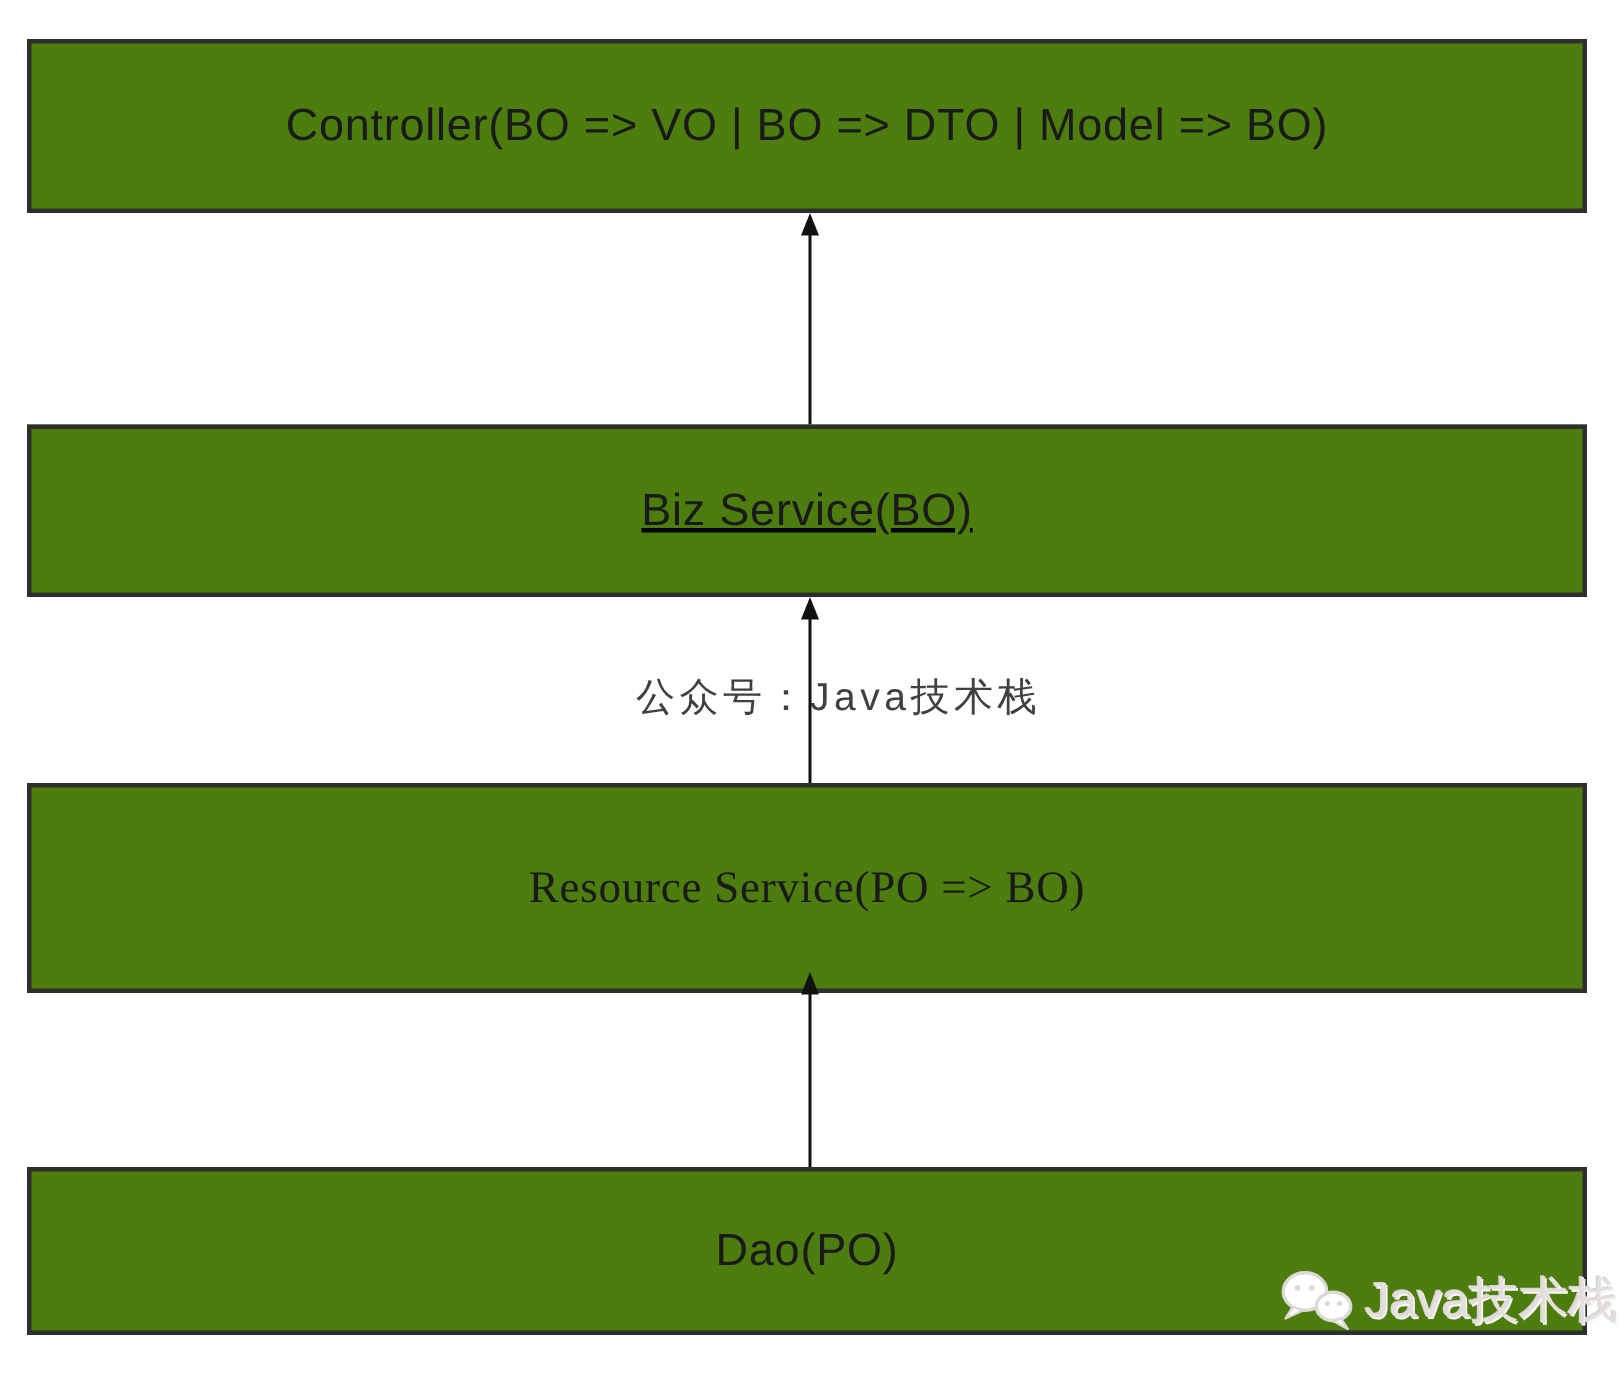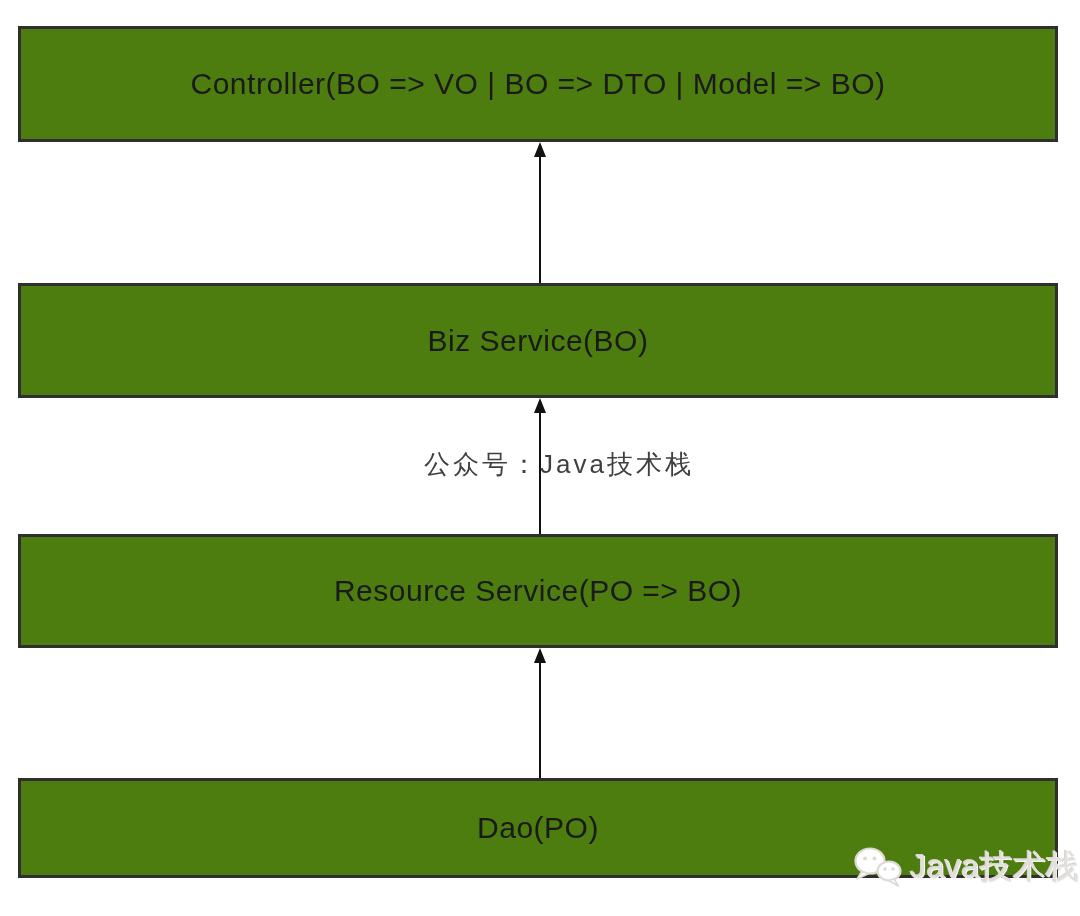--- a/index.html
+++ b/index.html
@@ -20,23 +20,23 @@
     left: 18px;
     width: 1040px;
     box-sizing: border-box;
     border: 3px solid #2f2f2f;
     background: #4d7c0f;
     display: flex;
     align-items: center;
     justify-content: center;
   }
   .box-controller { top: 26px;  height: 116px; }
-  .box-biz        { top: 283px; height: 115px; }
-  .box-resource   { top: 534px; height: 114px; }
-  .box-dao        { top: 778px; height: 100px; }
+  .box-biz        { top: 283px; height: 115px; text-decoration: underline; }
+  .box-resource   { top: 522px; height: 140px; font-family: Liberation Serif, serif; }
+  .box-dao        { top: 778px; height: 112px; }
   .layer-label {
     font-size: 30px;
     color: #1a1a1a;
     letter-spacing: 0.5px;
     white-space: nowrap;
   }
   .arrow {
     position: absolute;
     left: 533px;
     width: 14px;

